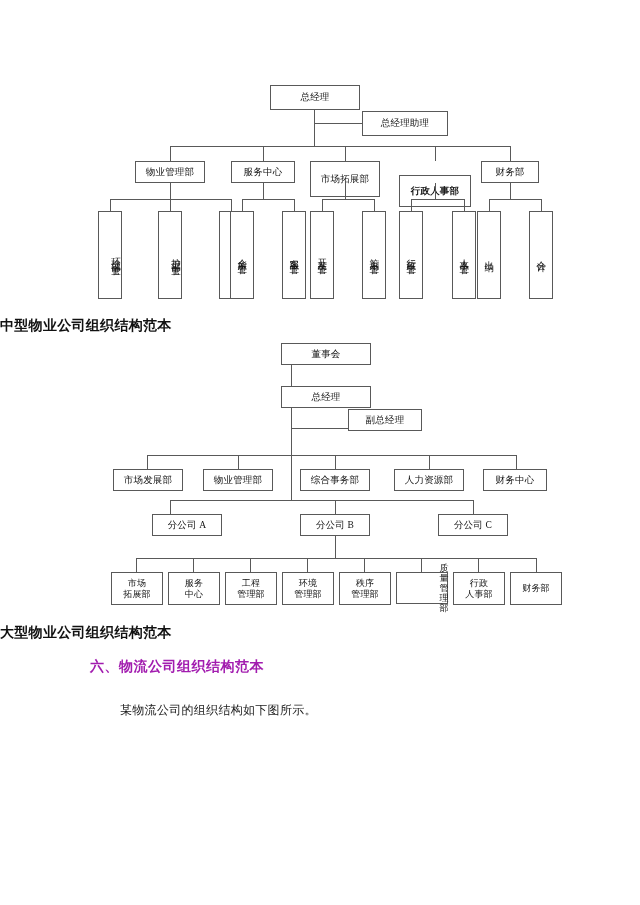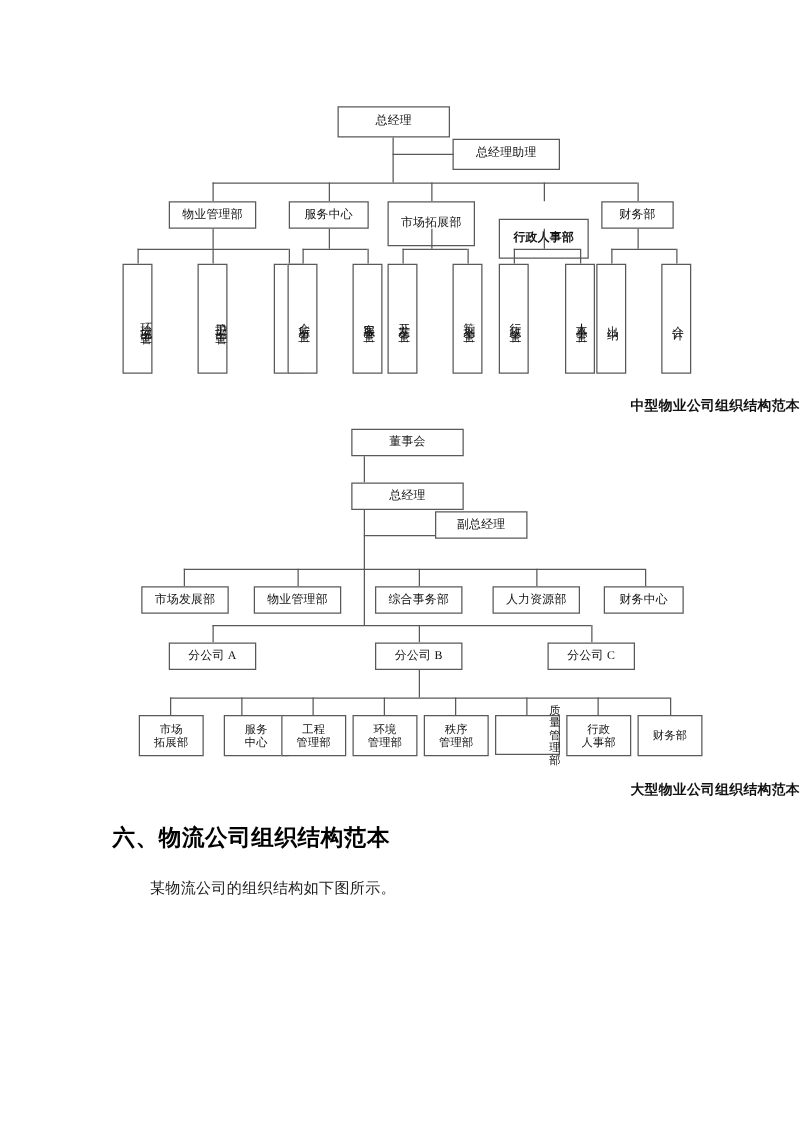--- a/index.html
+++ b/index.html
@@ -68,33 +68,33 @@
     position: absolute;
     background: #595959;
   }
   .ln.v { width: 1px; }
   .ln.h { height: 1px; }
 
   
   .caption {
     position: absolute;
     width: 100%;
-    text-align: right;
-    font-size: 11px;
+    text-align: left;
+    font-size: 14px;
     font-weight: bold;
     font-family: Liberation Mono, monospace;
     color: #111111;
     letter-spacing: 0.3px;
   }
   .heading {
     position: absolute;
-    font-size: 18px;
+    font-size: 14px;
     font-weight: bold;
     font-family: "Liberation Serif", "DejaVu Serif", serif;
-    color: #000000;
+    color: #a21caf;
     letter-spacing: 0.5px;
   }
   .para {
     position: absolute;
     font-size: 12px;
     font-family: "Liberation Serif", "DejaVu Serif", serif;
     color: #1a1a1a;
     letter-spacing: 0.3px;
   }
   .watermark {
@@ -201,40 +201,40 @@
     <div class="node h" style="left:203px; top:469px; width:70px; height:22px;">物业管理部</div>
     <div class="node h" style="left:300px; top:469px; width:70px; height:22px;">综合事务部</div>
     <div class="node h" style="left:394px; top:469px; width:70px; height:22px;">人力资源部</div>
     <div class="node h" style="left:483px; top:469px; width:64px; height:22px;">财务中心</div>
 
     <div class="ln h" style="left:170px; top:500px; width:303px;"></div>
     <div class="ln v" style="left:170px; top:500px; height:14px;"></div>
     <div class="ln v" style="left:335px; top:500px; height:14px;"></div>
     <div class="ln v" style="left:473px; top:500px; height:14px;"></div>
 
-    <div class="node h" style="left:135px; top:514px; width:70px; height:22px;">分公司 A</div>
+    <div class="node h" style="left:152px; top:514px; width:70px; height:22px;">分公司 A</div>
     <div class="node h" style="left:300px; top:514px; width:70px; height:22px;">分公司 B</div>
     <div class="node h" style="left:438px; top:514px; width:70px; height:22px;">分公司 C</div>
 
     <div class="ln v" style="left:335px; top:536px; height:22px;"></div>
     <div class="ln h" style="left:136px; top:558px; width:400px;"></div>
     <div class="ln v" style="left:136px; top:558px; height:14px;"></div>
     <div class="ln v" style="left:193px; top:558px; height:14px;"></div>
     <div class="ln v" style="left:250px; top:558px; height:14px;"></div>
     <div class="ln v" style="left:307px; top:558px; height:14px;"></div>
     <div class="ln v" style="left:364px; top:558px; height:14px;"></div>
     <div class="ln v" style="left:421px; top:558px; height:14px;"></div>
     <div class="ln v" style="left:478px; top:558px; height:14px;"></div>
     <div class="ln v" style="left:536px; top:558px; height:14px;"></div>
 
     <div class="node h2" style="left:111px; top:572px; width:52px; height:33px;">
         <div>市场</div>
         <div>拓展部</div>
       </div>
-    <div class="node h2" style="left:168px; top:572px; width:52px; height:33px;margin-left:11px;">
+    <div class="node h2" style="left:168px; top:572px; width:52px; height:33px;">
         <div>服务</div>
         <div>中心</div>
       </div>
     <div class="node h2" style="left:225px; top:572px; width:52px; height:33px;">
         <div>工程</div>
         <div>管理部</div>
       </div>
     <div class="node h2" style="left:282px; top:572px; width:52px; height:33px;">
         <div>环境</div>
         <div>管理部</div>

